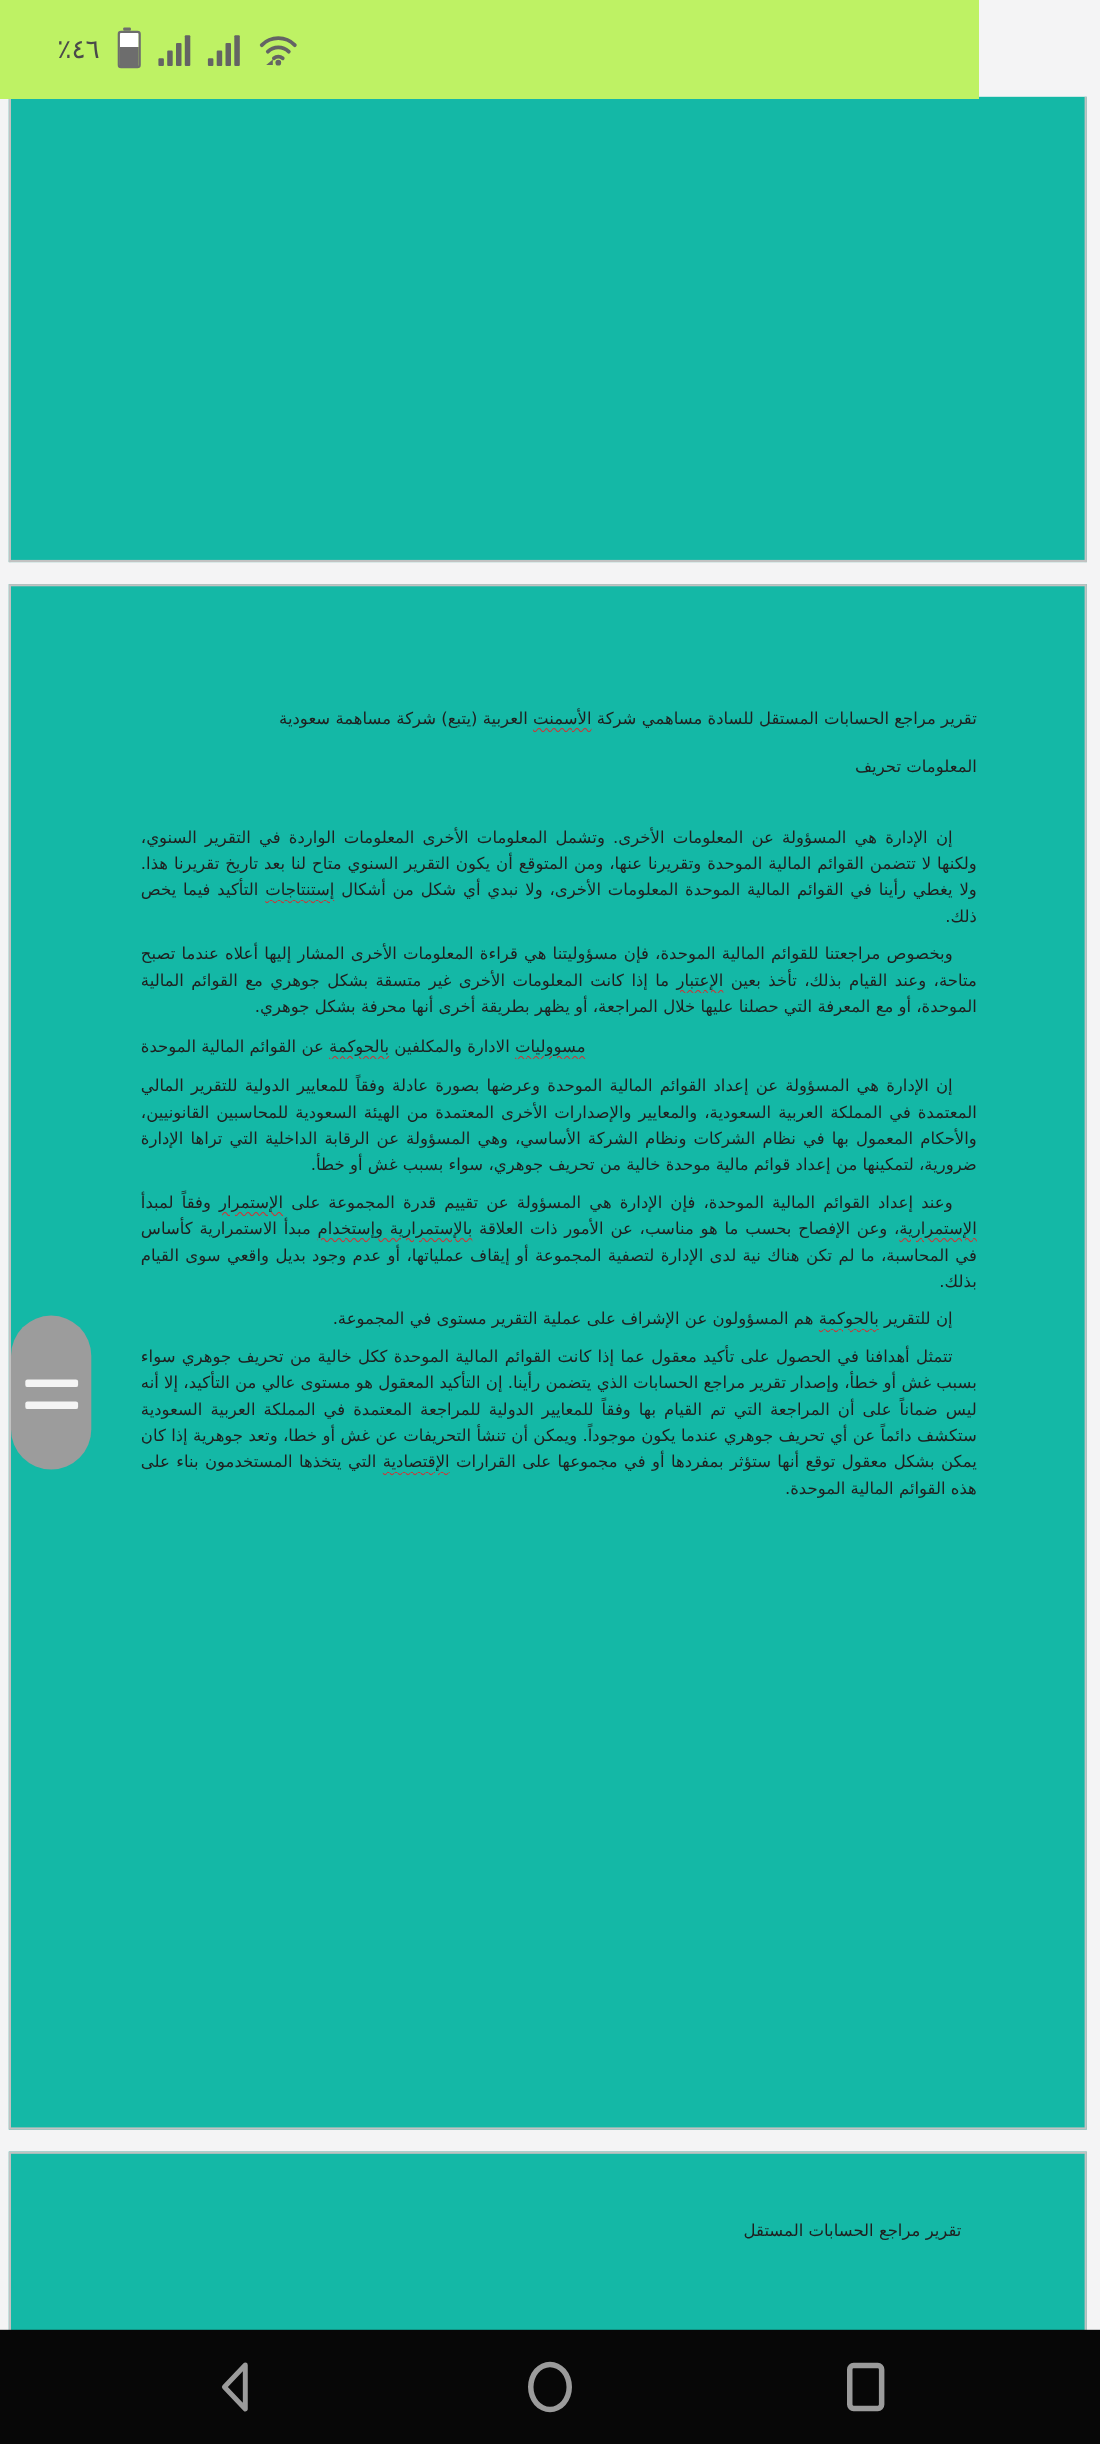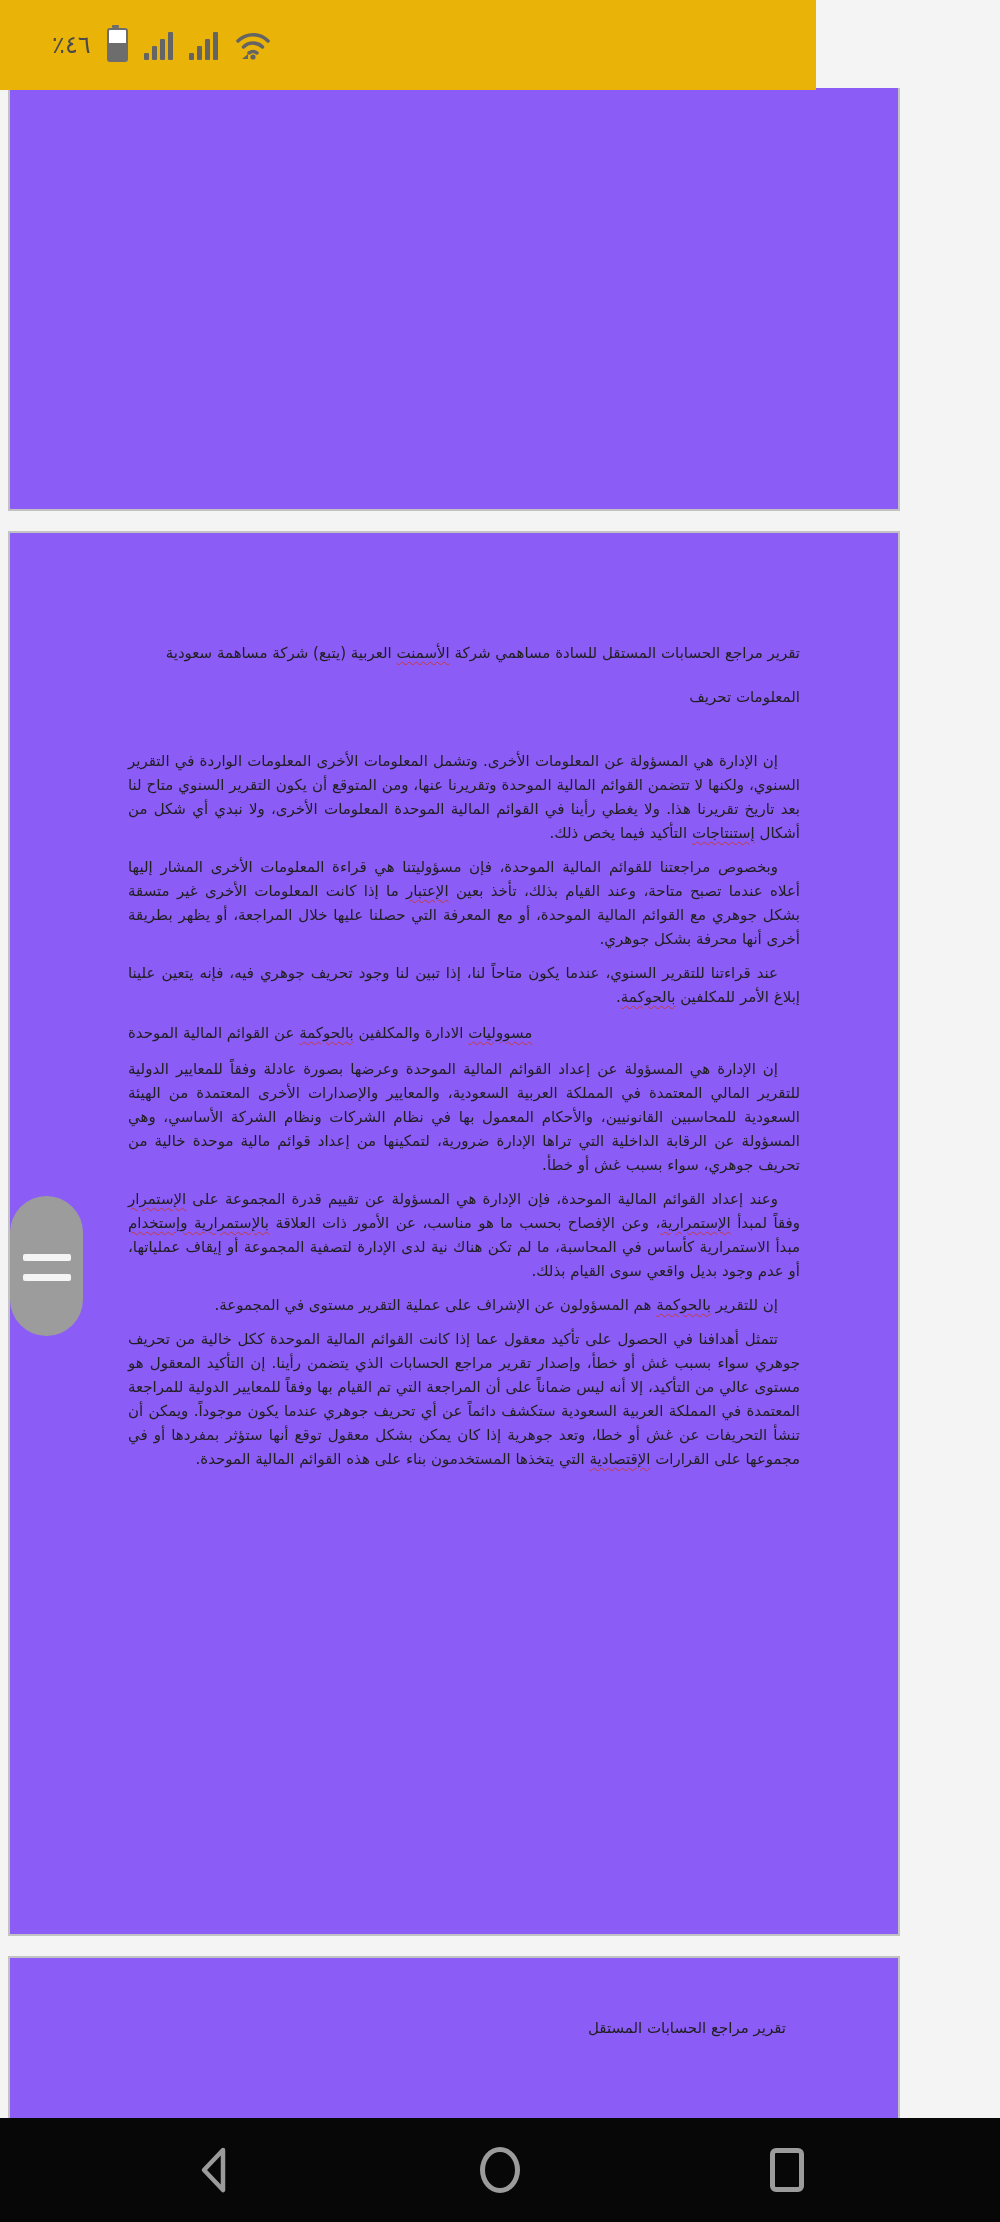--- a/index.html
+++ b/index.html
@@ -4,22 +4,22 @@
 <style>
   html,body{margin:0;padding:0;}
   body{
     width:1000px;height:2222px;
     position:relative;overflow:hidden;
     background:#f4f4f5;
     font-family:"DejaVu Sans",sans-serif;
   }
   
   .status-bar{
-    position:absolute;top:0;left:0;width:816px;height:90px;
-    background:#eab308;z-index:5;
+    position:absolute;top:0;left:0;width:890px;height:90px;
+    background:#bef264;z-index:5;
   }
   .sb-left{
     position:absolute;left:52px;top:0;height:90px;
     display:flex;align-items:center;gap:16px;
   }
   .sb-right{
     position:absolute;right:40px;top:0;height:90px;
     display:flex;align-items:center;gap:44px;
   }
   .batt-pct{font-size:24px;color:#4a4a4a;letter-spacing:1px;}
@@ -35,21 +35,21 @@
   .sigbars{display:flex;align-items:flex-end;gap:3px;height:30px;}
   .sigbars i{display:block;width:5px;background:#646464;border-radius:1px;}
   .sigbars i:nth-child(1){height:7px;}
   .sigbars i:nth-child(2){height:14px;}
   .sigbars i:nth-child(3){height:21px;}
   .sigbars i:nth-child(4){height:28px;}
   .wifi{position:relative;width:38px;height:30px;}
   .clock{font-size:29px;color:#2e2e2e;}
   
   .page{
-    position:absolute;left:8px;width:892px;background:#8b5cf6;
+    position:absolute;left:8px;width:980px;background:#14b8a6;
     border:2px solid #c2c2c2;box-sizing:border-box;
   }
   .page-1{top:88px;height:423px;border-top:none;}
   .page-2{top:531px;height:1405px;}
   .page-3{top:1956px;height:340px;}
   
   .doc-body{
     direction:rtl;
     padding:108px 98px 0 118px;
     font-size:15px;line-height:24px;color:#1f1f1f;
@@ -130,21 +130,20 @@
 </div>
 
 <div class="page page-1"></div>
 
 <div class="page page-2">
   <div class="doc-body">
       <p class="blk blk-title"><span>تقرير مراجع الحسابات المستقل للسادة مساهمي شركة </span><span class="sp">الأسمنت</span><span> العربية (يتبع) شركة مساهمة سعودية</span></p>
       <p class="blk blk-subtitle"><span>المعلومات تحريف</span></p>
       <p class="blk blk-para"><span>إن الإدارة هي المسؤولة عن المعلومات الأخرى. وتشمل المعلومات الأخرى المعلومات الواردة في التقرير السنوي، ولكنها لا تتضمن القوائم المالية الموحدة وتقريرنا عنها، ومن المتوقع أن يكون التقرير السنوي متاح لنا بعد تاريخ تقريرنا هذا. ولا يغطي رأينا في القوائم المالية الموحدة المعلومات الأخرى، ولا نبدي أي شكل من أشكال </span><span class="sp">إستنتاجات</span><span> التأكيد فيما يخص ذلك.</span></p>
       <p class="blk blk-para"><span>وبخصوص مراجعتنا للقوائم المالية الموحدة، فإن مسؤوليتنا هي قراءة المعلومات الأخرى المشار إليها أعلاه عندما تصبح متاحة، وعند القيام بذلك، تأخذ بعين </span><span class="sp">الإعتبار</span><span> ما إذا كانت المعلومات الأخرى غير متسقة بشكل جوهري مع القوائم المالية الموحدة، أو مع المعرفة التي حصلنا عليها خلال المراجعة، أو يظهر بطريقة أخرى أنها محرفة بشكل جوهري.</span></p>
-      <p class="blk blk-para"><span>عند قراءتنا للتقرير السنوي، عندما يكون متاحاً لنا، إذا تبين لنا وجود تحريف جوهري فيه، فإنه يتعين علينا إبلاغ الأمر للمكلفين </span><span class="sp">بالحوكمة</span><span>.</span></p>
       <p class="blk blk-heading"><span class="sp">مسووليات</span><span> الادارة والمكلفين </span><span class="sp">بالحوكمة</span><span> عن القوائم المالية الموحدة</span></p>
       <p class="blk blk-para"><span>إن الإدارة هي المسؤولة عن إعداد القوائم المالية الموحدة وعرضها بصورة عادلة وفقاً للمعايير الدولية للتقرير المالي المعتمدة في المملكة العربية السعودية، والمعايير والإصدارات الأخرى المعتمدة من الهيئة السعودية للمحاسبين القانونيين، والأحكام المعمول بها في نظام الشركات ونظام الشركة الأساسي، وهي المسؤولة عن الرقابة الداخلية التي تراها الإدارة ضرورية، لتمكينها من إعداد قوائم مالية موحدة خالية من تحريف جوهري، سواء بسبب غش أو خطأ.</span></p>
       <p class="blk blk-para"><span>وعند إعداد القوائم المالية الموحدة، فإن الإدارة هي المسؤولة عن تقييم قدرة المجموعة على </span><span class="sp">الإستمرار</span><span> وفقاً لمبدأ </span><span class="sp">الإستمرارية</span><span>، وعن الإفصاح بحسب ما هو مناسب، عن الأمور ذات العلاقة </span><span class="sp">بالإستمرارية وإستخدام</span><span> مبدأ الاستمرارية كأساس في المحاسبة، ما لم تكن هناك نية لدى الإدارة لتصفية المجموعة أو إيقاف عملياتها، أو عدم وجود بديل واقعي سوى القيام بذلك.</span></p>
       <p class="blk blk-para"><span>إن للتقرير </span><span class="sp">بالحوكمة</span><span> هم المسؤولون عن الإشراف على عملية التقرير مستوى في المجموعة.</span></p>
       <p class="blk blk-para"><span>تتمثل أهدافنا في الحصول على تأكيد معقول عما إذا كانت القوائم المالية الموحدة ككل خالية من تحريف جوهري سواء بسبب غش أو خطأ، وإصدار تقرير مراجع الحسابات الذي يتضمن رأينا. إن التأكيد المعقول هو مستوى عالي من التأكيد، إلا أنه ليس ضماناً على أن المراجعة التي تم القيام بها وفقاً للمعايير الدولية للمراجعة المعتمدة في المملكة العربية السعودية ستكشف دائماً عن أي تحريف جوهري عندما يكون موجوداً. ويمكن أن تنشأ التحريفات عن غش أو خطا، وتعد جوهرية إذا كان يمكن بشكل معقول توقع أنها ستؤثر بمفردها أو في مجموعها على القرارات </span><span class="sp">الإقتصادية</span><span> التي يتخذها المستخدمون بناء على هذه القوائم المالية الموحدة.</span></p>
     </div>
 </div>
 
 <div class="page page-3">
   <div class="doc-tail">

